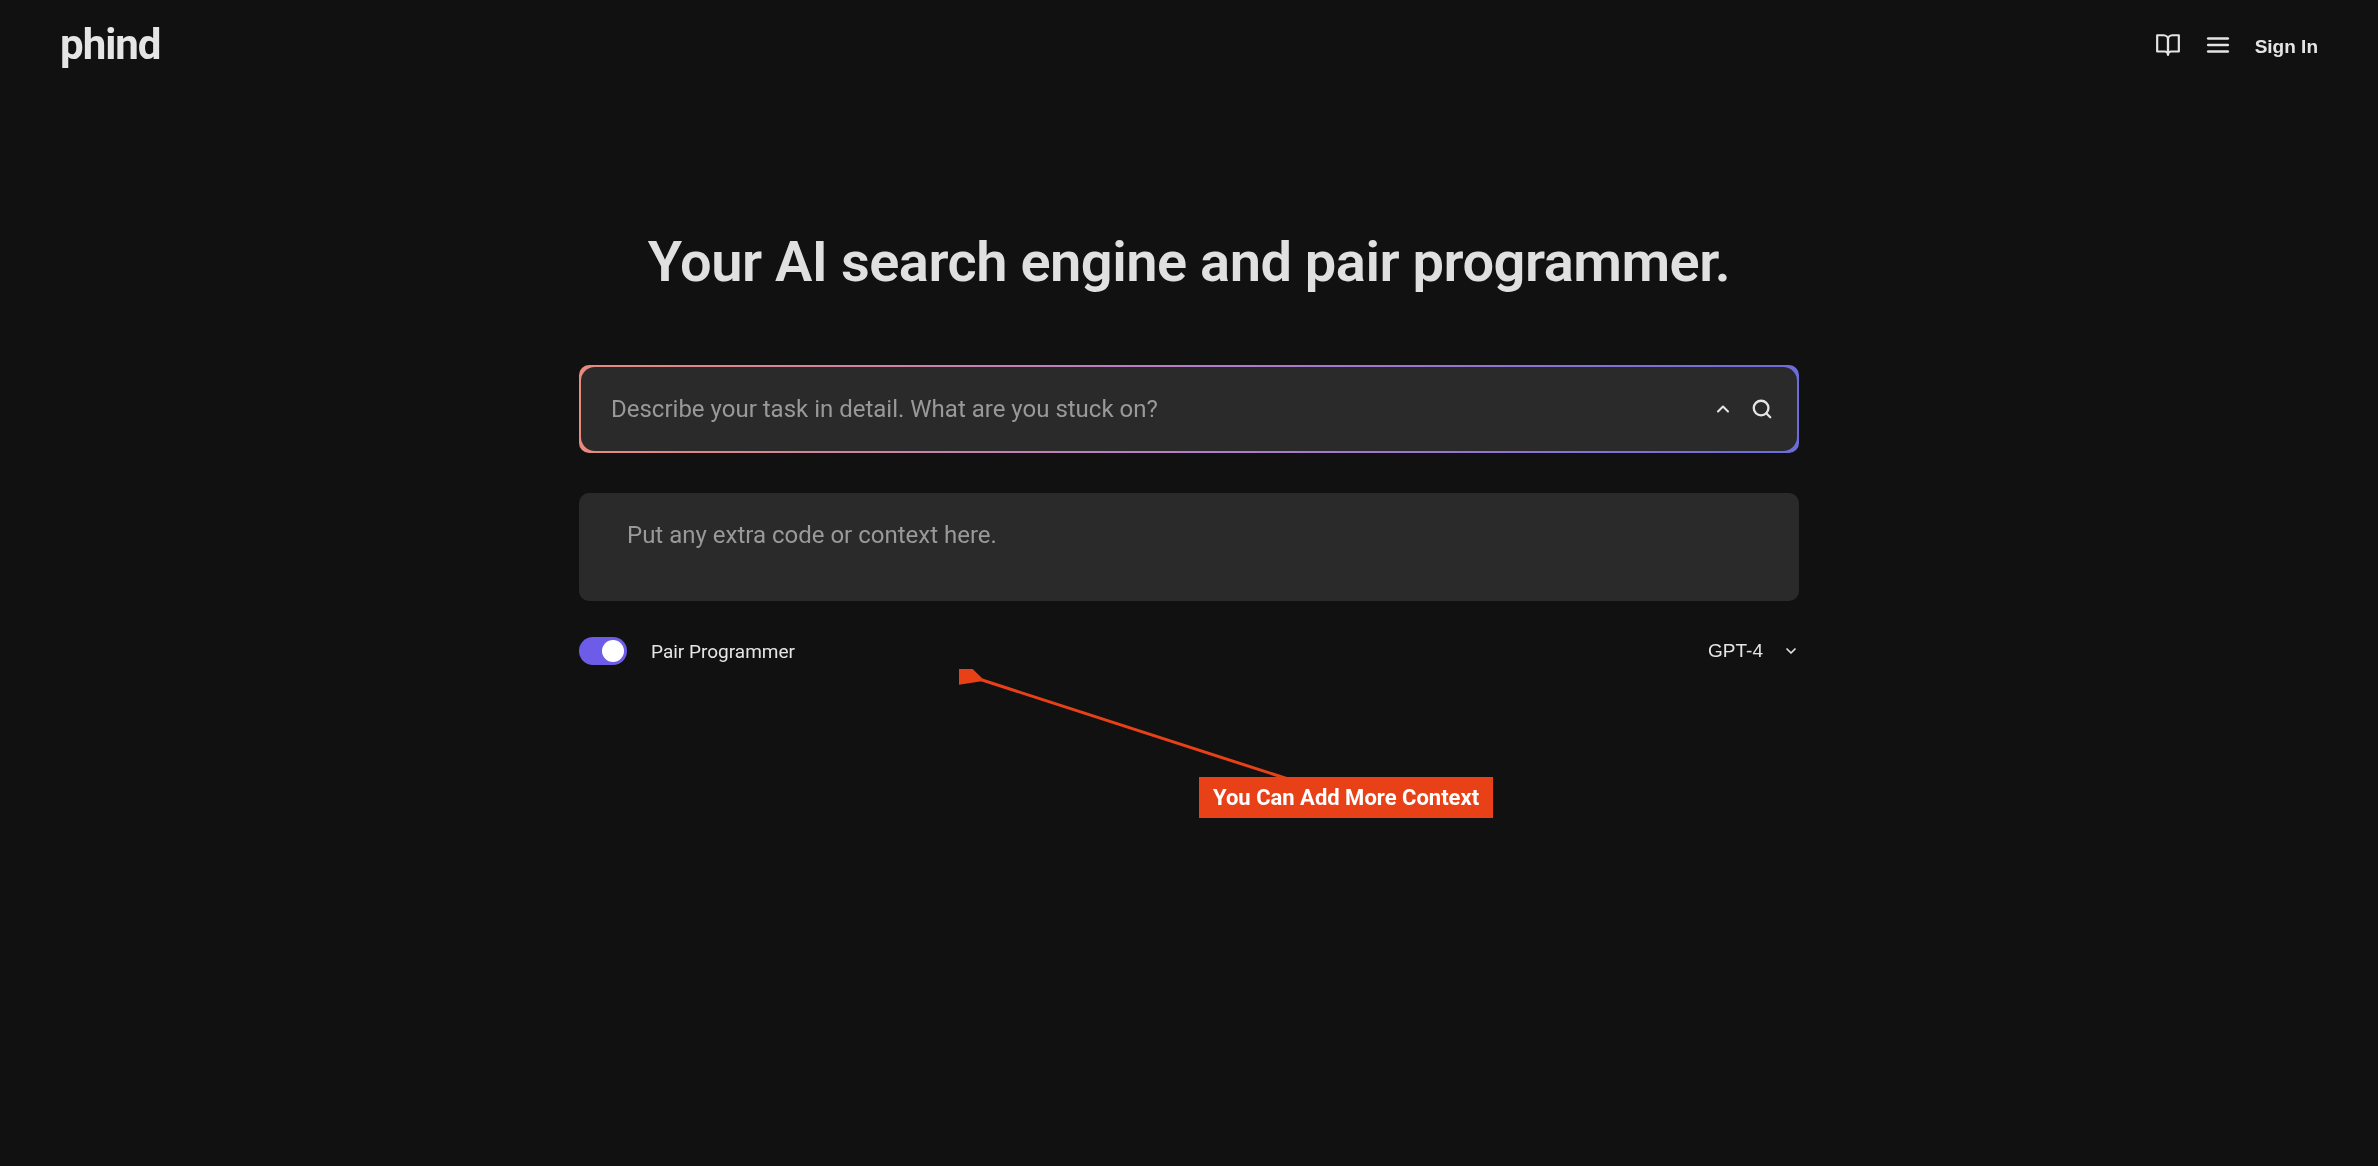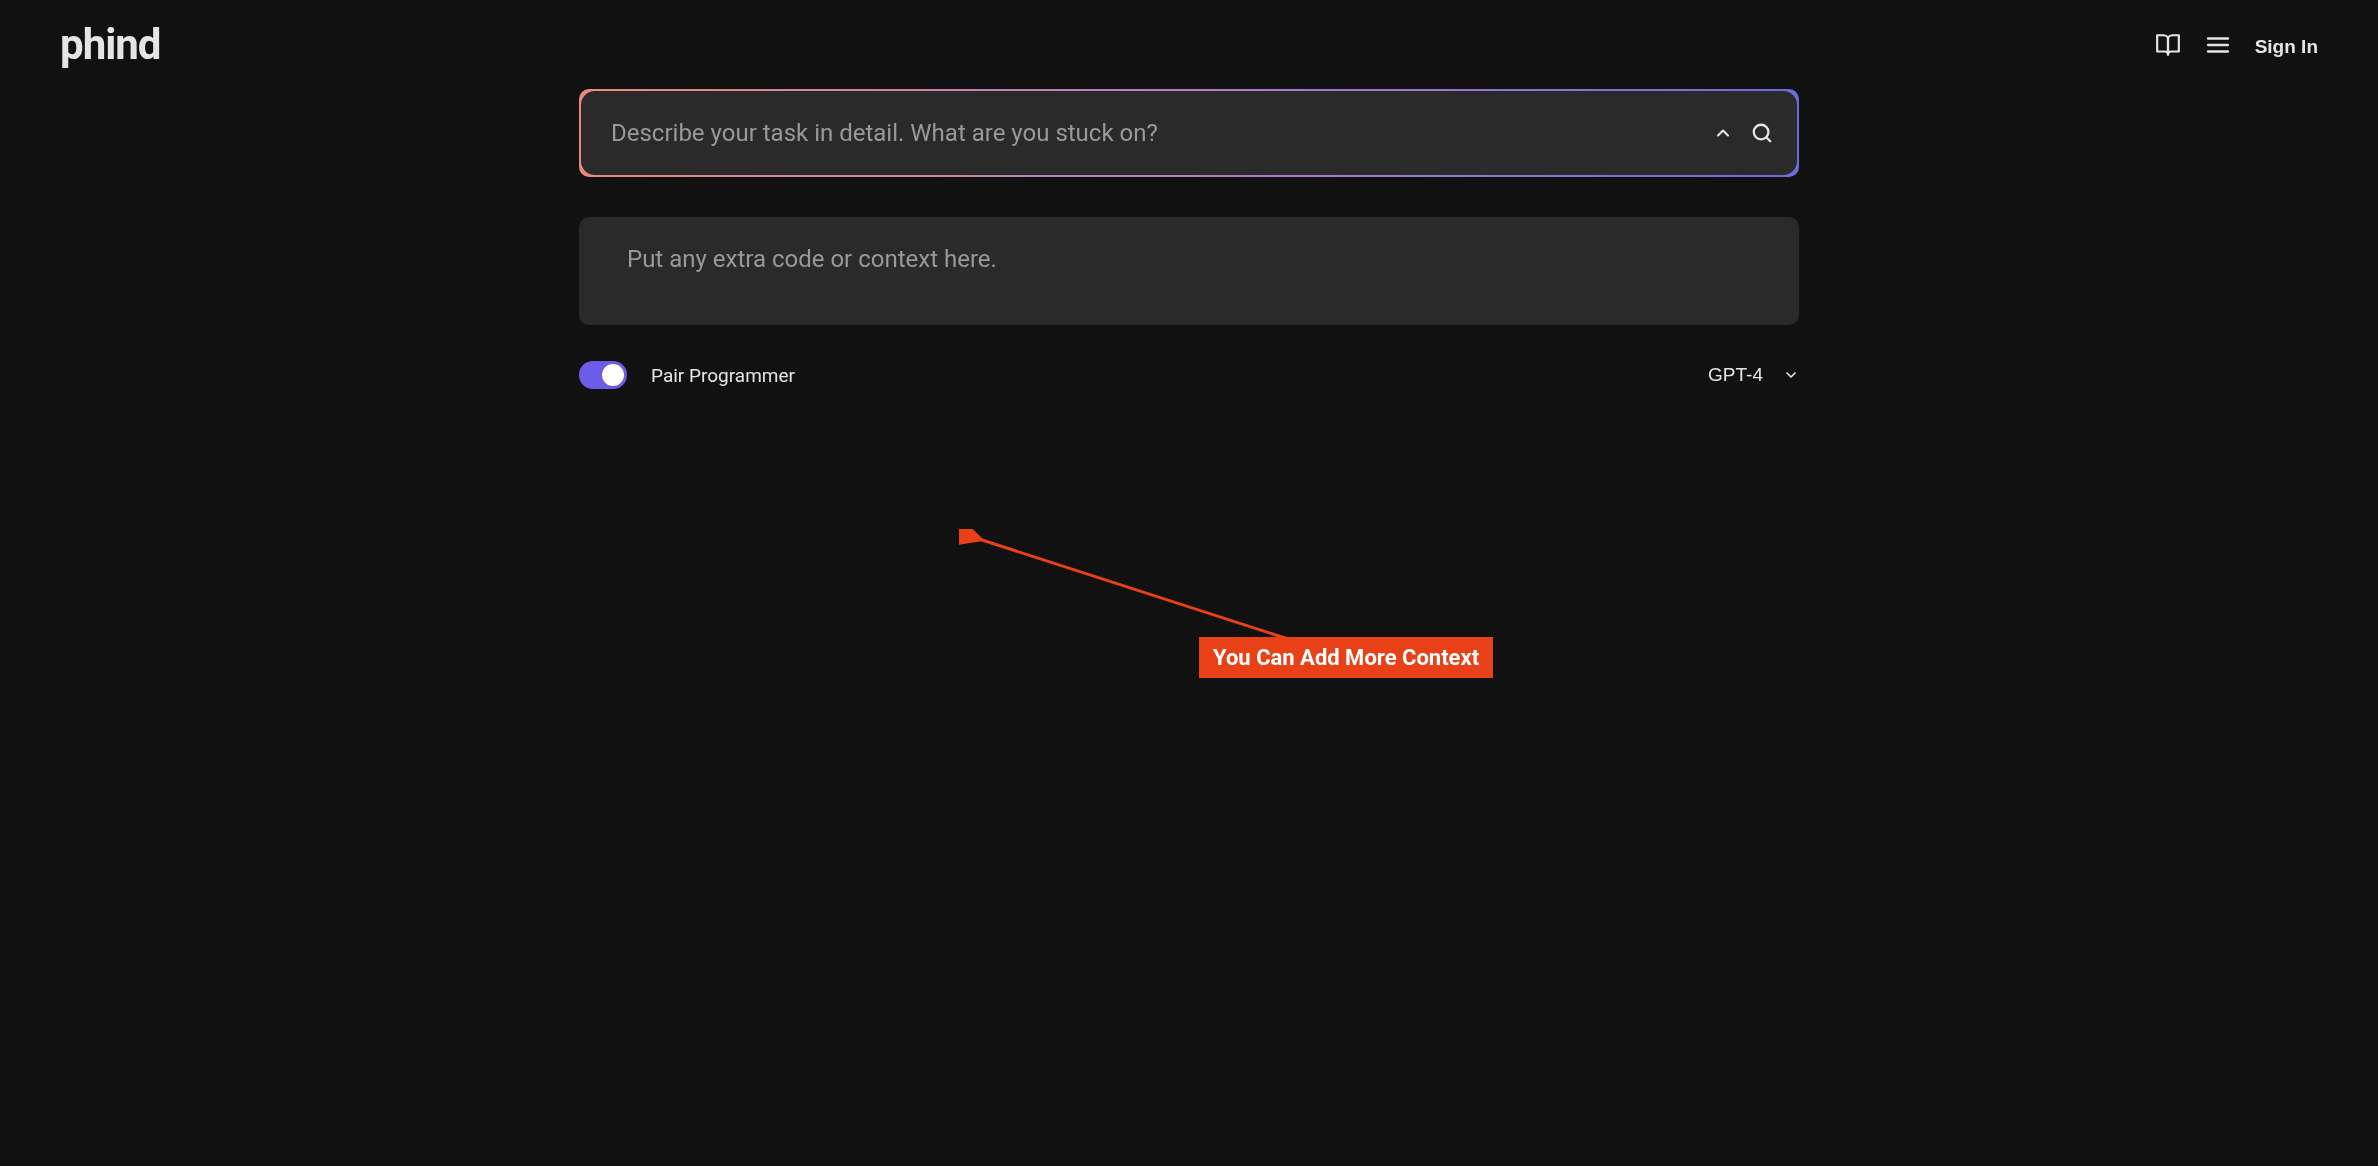--- a/index.html
+++ b/index.html
@@ -222,20 +222,21 @@
         <line x1="3" y1="6" x2="21" y2="6"></line>
         <line x1="3" y1="12" x2="21" y2="12"></line>
         <line x1="3" y1="18" x2="21" y2="18"></line>
       </svg>
     </button>
     <button class="signin-btn">Sign In</button>
   </div>
 </div>
 
 <div class="main annotation-container">
+  <h1 class="hero-title">Your AI search engine and pair programmer.</h1>
 
   <div class="search-wrapper">
     <div class="search-box">
       <input type="text" class="search-input" placeholder="Describe your task in detail. What are you stuck on?" style="">
       <div class="search-controls">
         <button class="icon-btn">
           <svg width="20" height="20" viewBox="0 0 24 24" fill="none" stroke="currentColor" stroke-width="2.5" stroke-linecap="round" stroke-linejoin="round">
             <polyline points="18 15 12 9 6 15"></polyline>
           </svg>
         </button>

